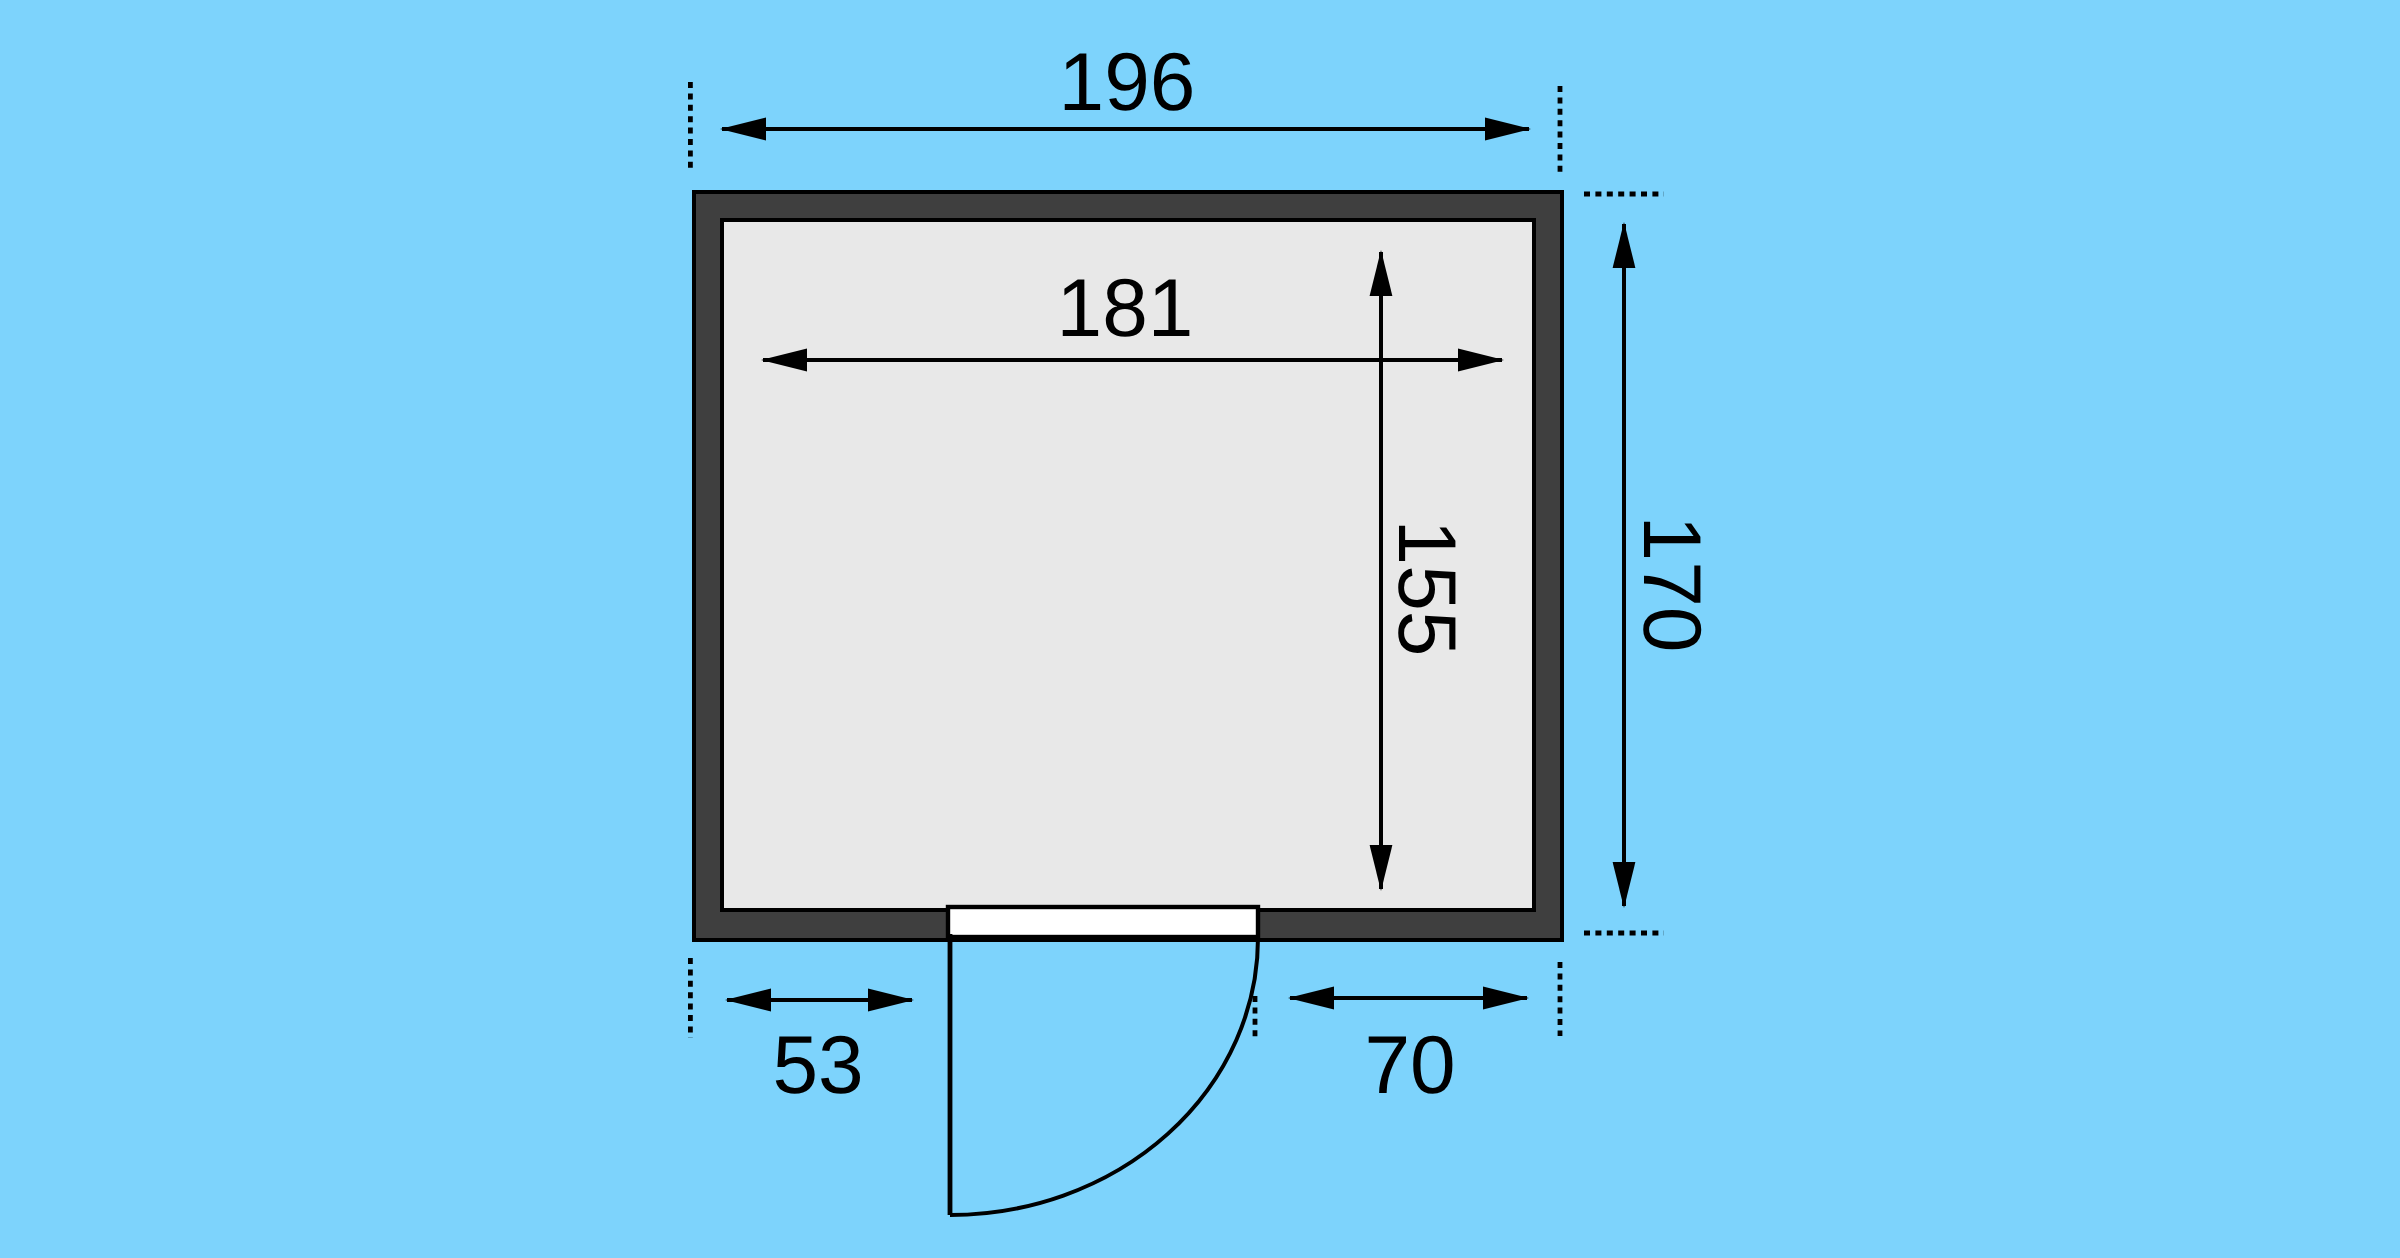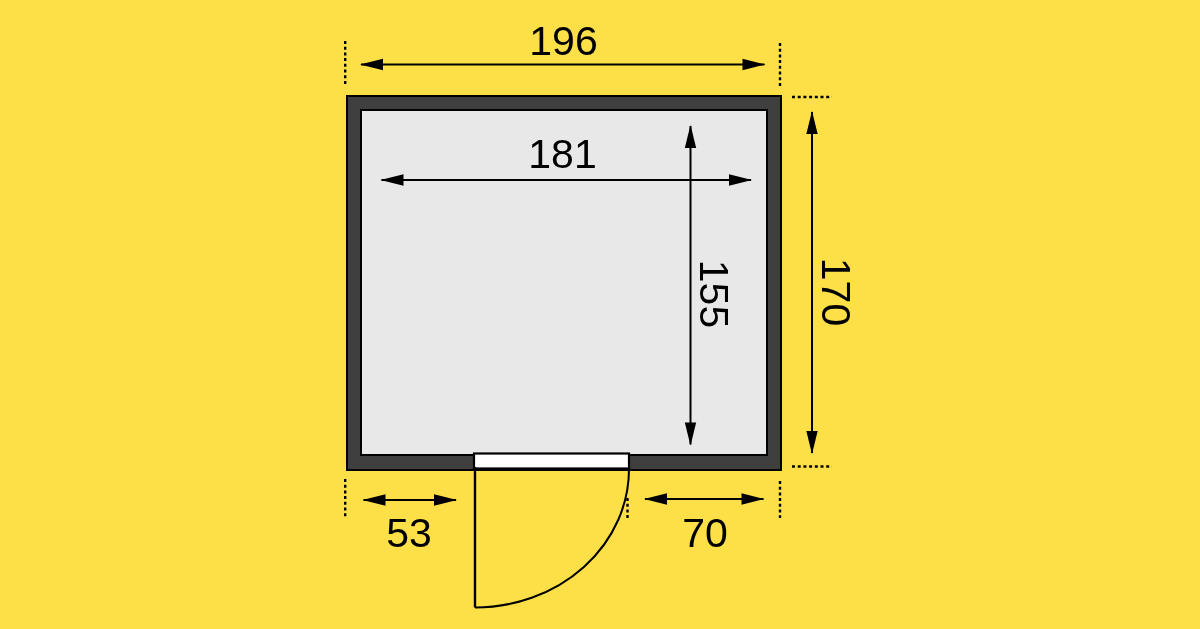--- a/index.html
+++ b/index.html
@@ -1,16 +1,16 @@
 <!DOCTYPE html>
 <html><head>
 <meta charset="utf-8">
 <style>
   html,body{margin:0;padding:0;background:#ffffff;}
-  .stage{position:relative;width:1200px;height:629px;background:#fde047;overflow:hidden;}
+  .stage{position:relative;width:1200px;height:629px;background:#7dd3fc;overflow:hidden;}
   svg{position:absolute;left:0;top:0;}
   text{font-family:"Liberation Sans",sans-serif;font-size:41px;fill:#000;}
 </style>
 </head>
 <body>
 <div class="stage">
 <svg width="1200" height="629" viewBox="0 0 1200 629">
 
   <g>
     <rect x="347" y="96" width="434" height="374" fill="#3f3f3f" stroke="#000000" stroke-width="2"></rect>

